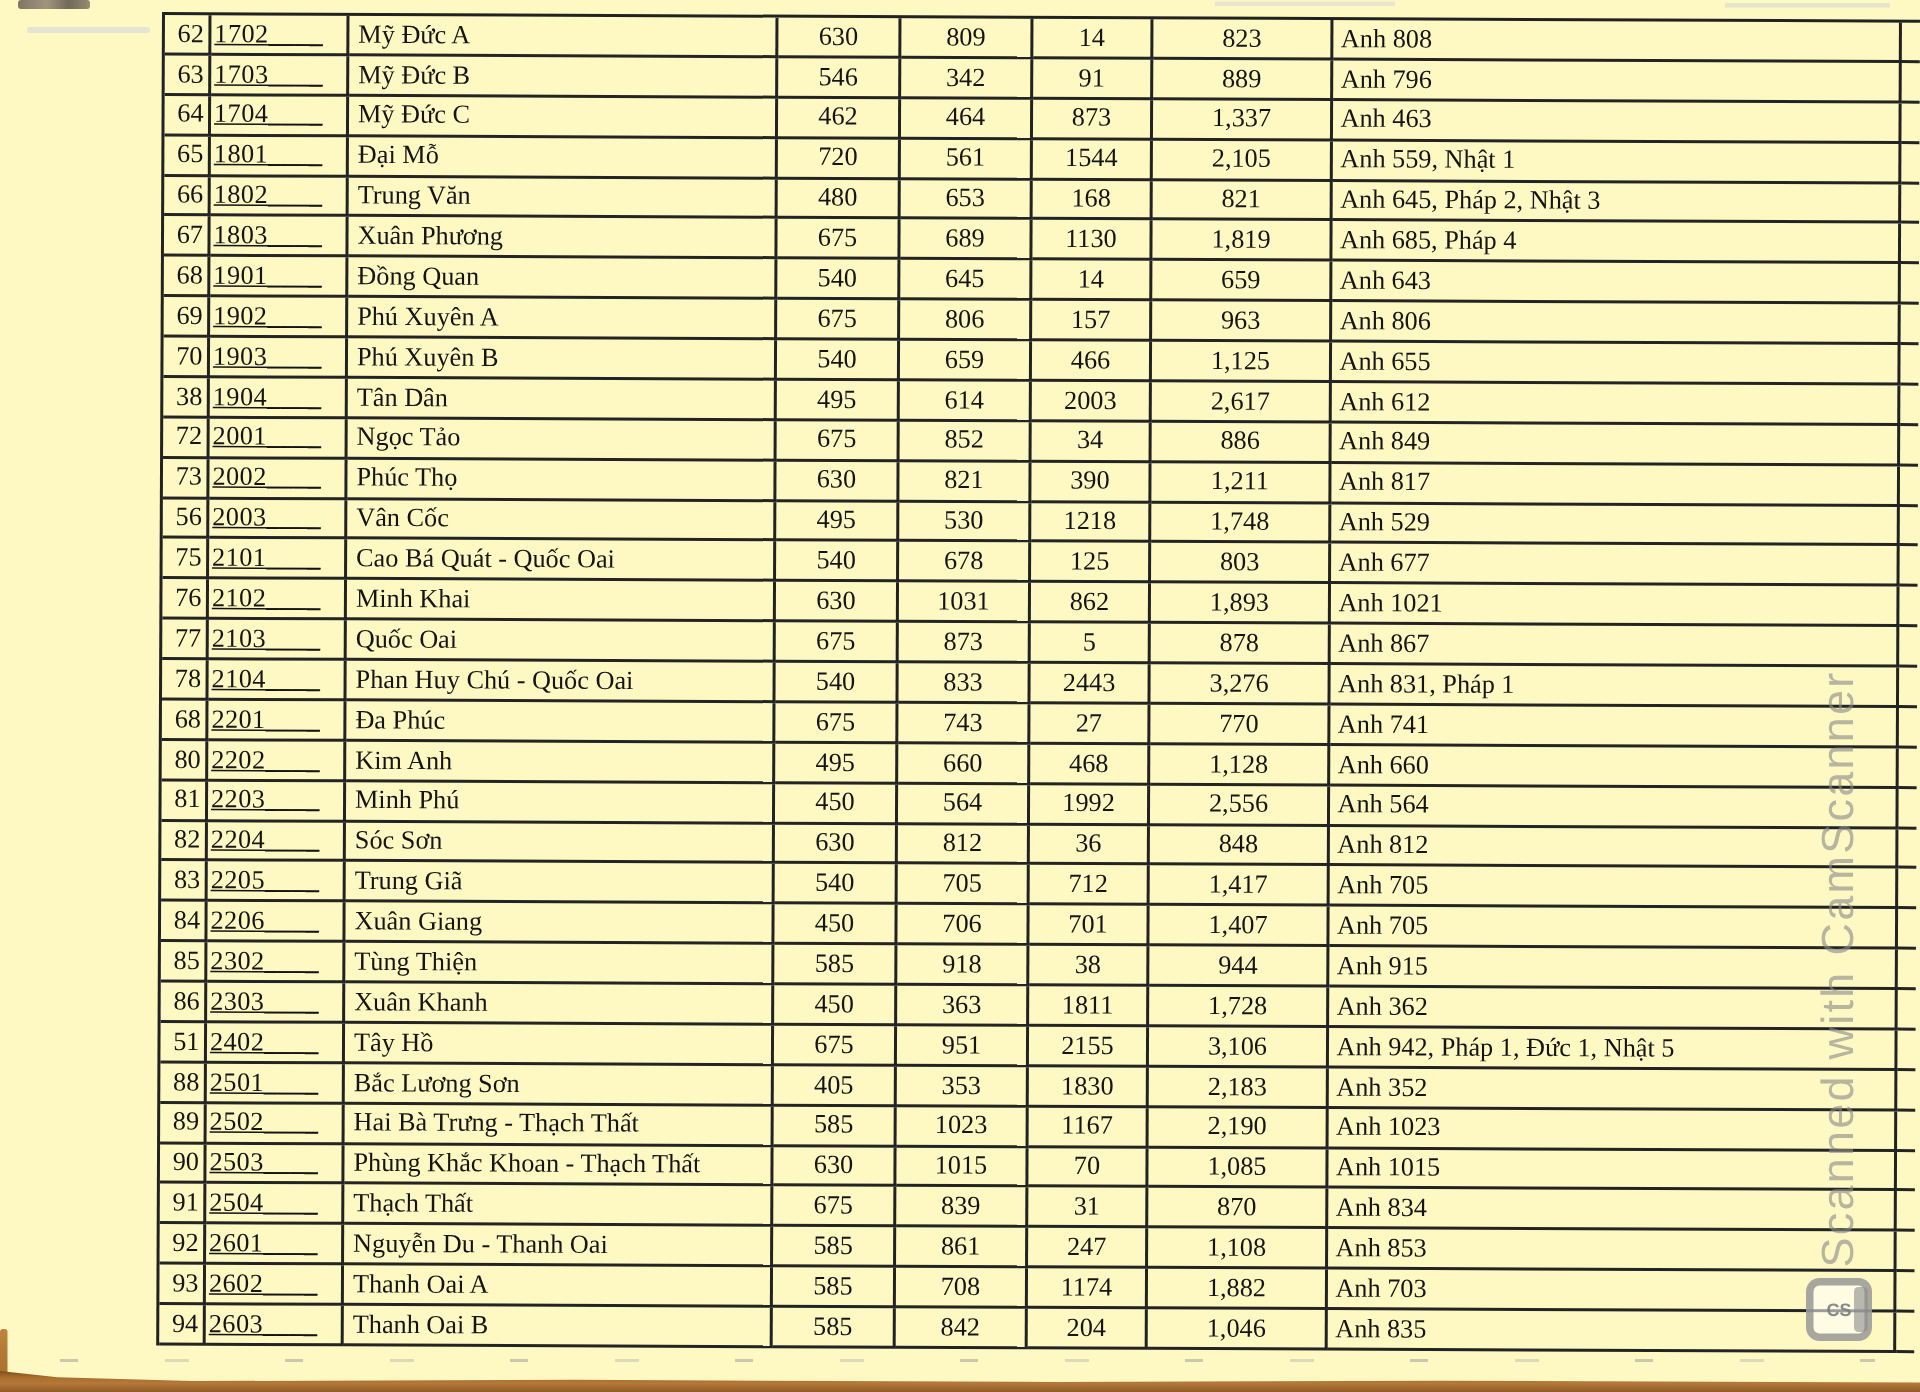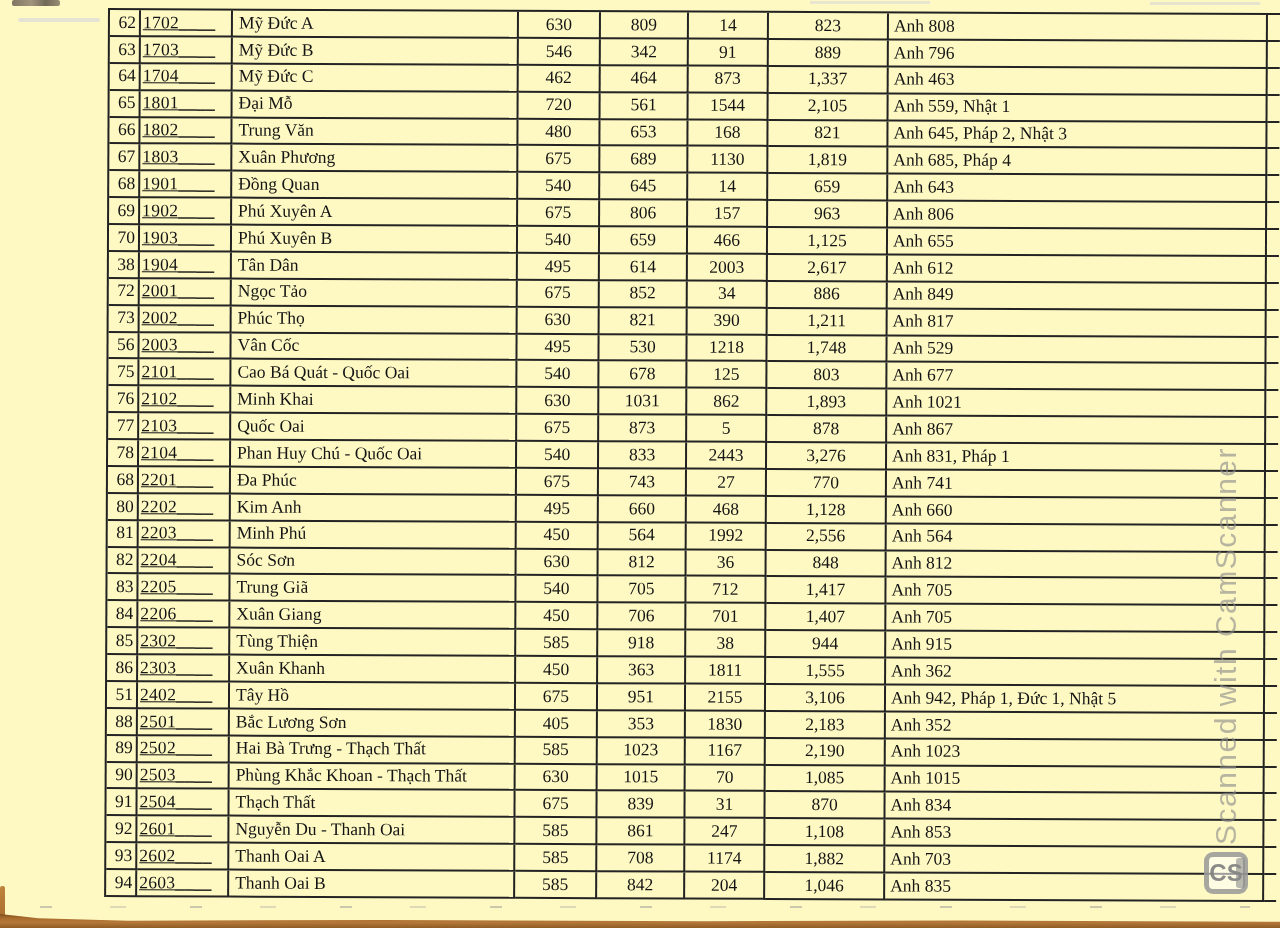--- a/index.html
+++ b/index.html
@@ -39,21 +39,21 @@
   .wm-text {
     writing-mode:vertical-rl; transform:rotate(180deg);
     font-family:"Liberation Sans", sans-serif;
     font-size:30px; letter-spacing:1.5px; white-space:nowrap;
     color:rgba(138,138,138,0.62);
   }
   .wm-logo {
     margin-top:7px; width:34px; height:32px;
     border:5px solid rgba(138,138,138,0.75); border-radius:9px;
     display:flex; align-items:center; justify-content:center;
-    font-family:"Liberation Sans", sans-serif; font-weight:bold; font-size:24px;
+    font-family:"Liberation Sans", sans-serif; font-weight:bold; font-size:12px;
     color:rgba(125,125,125,0.9); background:rgba(255,255,255,0.55);
     position:relative;
   }
   .wm-logo::after {
     content:""; position:absolute; right:-2px; top:1px; bottom:1px; width:9px;
     background:rgba(138,138,138,0.6); border-radius:3px;
   }
   
   .smudge-a { position:absolute; left:12px; top:0; width:48px; height:6px;
     background:linear-gradient(90deg,#5f554b,#8a7b6b 40%,#4e463e 70%,#7d705f);
@@ -330,21 +330,21 @@
     <div class="cell c-n4">944</div>
     <div class="cell c-note">Anh 915</div>
     <div class="cell c-sliver"></div>
 
     <div class="cell c-num">86</div>
     <div class="cell c-code">2303____</div>
     <div class="cell c-name">Xuân Khanh</div>
     <div class="cell c-n1">450</div>
     <div class="cell c-n2">363</div>
     <div class="cell c-n3">1811</div>
-    <div class="cell c-n4">1,555</div>
+    <div class="cell c-n4">1,728</div>
     <div class="cell c-note">Anh 362</div>
     <div class="cell c-sliver"></div>
 
     <div class="cell c-num">51</div>
     <div class="cell c-code">2402____</div>
     <div class="cell c-name">Tây Hồ</div>
     <div class="cell c-n1">675</div>
     <div class="cell c-n2">951</div>
     <div class="cell c-n3">2155</div>
     <div class="cell c-n4">3,106</div>

